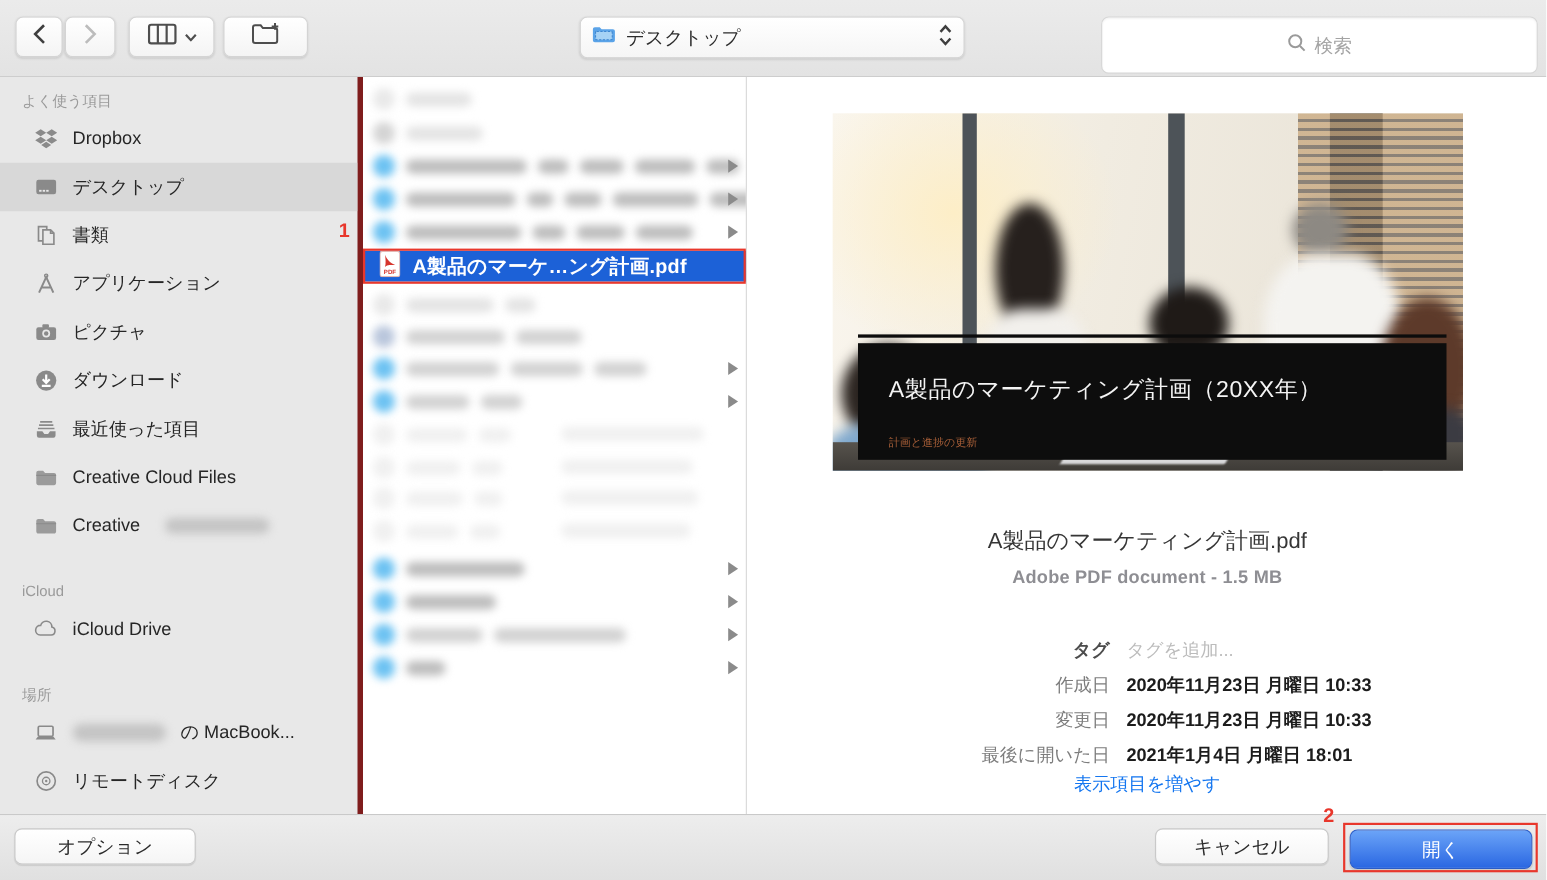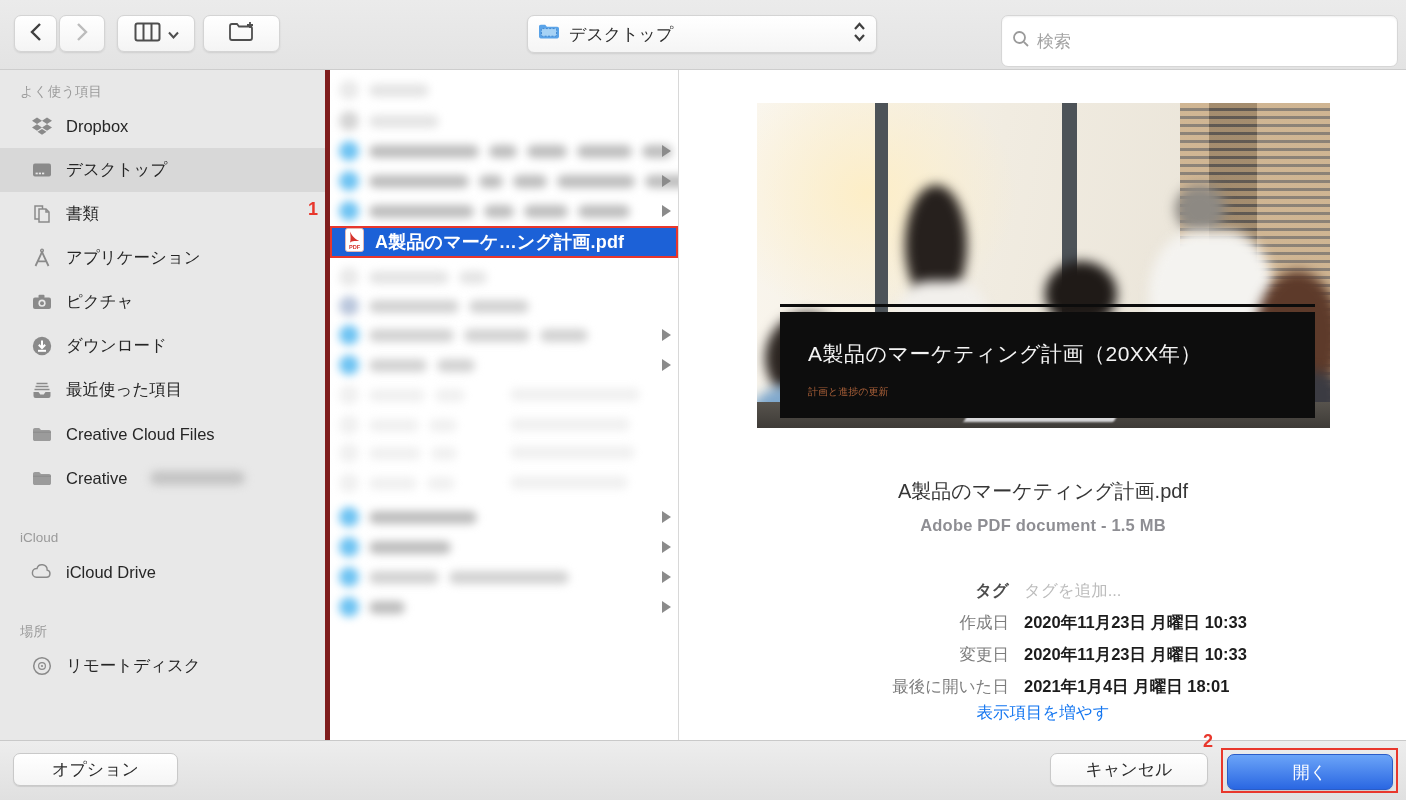--- a/index.html
+++ b/index.html
@@ -4,21 +4,21 @@
 <style>
   html,body{margin:0;padding:0;background:#fff;}
   body{font-family:"Liberation Sans","DejaVu Sans",sans-serif;-webkit-font-smoothing:antialiased;}
   .window{position:relative;width:1406px;height:800px;background:#fff;overflow:hidden;}
 
   
   .toolbar{position:absolute;left:0;top:0;width:1406px;height:70px;background:linear-gradient(#ebebeb,#e3e3e3);border-bottom:1px solid #cdcdcd;box-sizing:border-box;}
   .tb-btn{position:absolute;top:15px;height:37px;background:linear-gradient(#ffffff,#f4f4f4);border:1px solid #d4d4d4;border-radius:7px;box-shadow:0 1px 2px rgba(0,0,0,.10);display:flex;align-items:center;justify-content:center;box-sizing:border-box;}
   .loc-dropdown{position:absolute;left:527px;top:15px;width:350px;height:38px;background:linear-gradient(#ffffff,#f5f5f5);border:1px solid #d4d4d4;border-radius:7px;box-shadow:0 1px 2px rgba(0,0,0,.10);display:flex;align-items:center;padding:0 10px;box-sizing:border-box;font-size:17px;color:#2b2b2b;gap:9px;}
   .loc-dropdown .grow{flex:1;}
-  .search-field{position:absolute;left:1001px;top:15px;width:397px;height:52px;background:#fff;border:1px solid #d6d6d6;border-radius:7px;box-shadow:inset 0 1px 2px rgba(0,0,0,.06);display:flex;align-items:center;padding:0 10px;box-sizing:border-box;gap:7px;}
+  .search-field{position:absolute;left:1001px;top:15px;width:397px;height:52px;background:#fff;border:1px solid #d6d6d6;border-radius:7px;box-shadow:inset 0 1px 2px rgba(0,0,0,.06);display:flex;align-items:center;padding:0 10px;box-sizing:border-box;gap:7px;justify-content:center;}
   .search-field .ph{color:#a3a3a3;font-size:17px;}
 
   
   .sidebar{position:absolute;left:0;top:70px;width:330px;height:670px;background:#e8e8e8;border-right:5px solid #7f1d1d;box-sizing:border-box;padding-top:10px;overflow:hidden;}
   .sb-header{height:24px;line-height:24px;padding-left:20px;font-size:13.5px;color:#9a9a9a;}
   .sb-header.gap{margin-top:26px;}
   .sb-item{height:44px;display:flex;align-items:center;gap:13px;padding-left:30px;font-size:16.5px;color:#262626;cursor:default;}
   .sb-item.selected{background:#d8d8d8;}
   .sb-item .ic{width:23px;height:23px;flex:0 0 auto;display:flex;align-items:center;justify-content:center;}
   .blurpill{background:#c4c4c4;border-radius:8px;filter:blur(4px);display:inline-block;}
@@ -47,21 +47,21 @@
   .photo{position:absolute;left:77px;top:33px;width:573px;height:325px;background:linear-gradient(100deg,#faf6ee 0%,#f1ece1 40%,#e6e0d4 100%);overflow:hidden;}
   .photo .glow{position:absolute;left:-40px;top:-40px;width:300px;height:260px;background:radial-gradient(closest-side,#fdeec7,rgba(253,238,199,0));}
   .photo .mull{position:absolute;top:0;background:#4d5358;}
   .photo .blinds{position:absolute;right:0;top:0;width:150px;height:300px;background:repeating-linear-gradient(#c7a67c 0 5px,#6d6257 5px 8px);opacity:.75;}
   .photo .blob{position:absolute;filter:blur(6px);border-radius:50%;}
   .photo .table{position:absolute;left:0;bottom:0;width:100%;height:26px;background:linear-gradient(#57534d,#3e3b37);}
   .photo .laptop{position:absolute;bottom:6px;left:210px;width:150px;height:12px;background:#d8d8da;transform:skewX(-30deg);filter:blur(1px);}
   .banner-line{position:absolute;left:23px;top:201px;width:535px;height:3px;background:#0c0c0c;}
   .banner{position:absolute;left:23px;top:209px;width:535px;height:106px;background:#0d0d0d;box-sizing:border-box;padding:28px 0 0 28px;}
   .banner .t{color:#f4f4f4;font-size:21px;letter-spacing:.5px;white-space:nowrap;}
-  .banner .s{color:#a85f38;font-size:10px;margin-top:17px;}
+  .banner .s{color:#a85f38;font-size:10px;margin-top:27px;}
   .fname{position:absolute;left:0;top:408px;width:100%;text-align:center;font-size:20px;color:#363636;}
   .fkind{position:absolute;left:0;top:446px;width:100%;text-align:center;font-size:16.5px;color:#8e8e93;font-weight:bold;letter-spacing:.2px;}
   .infogrid{position:absolute;left:0;top:505px;width:100%;padding-left:12px;}
   .inforow{display:flex;height:32px;align-items:center;font-size:16.5px;}
   .inforow .lab{width:317px;text-align:right;color:#7d7d7d;flex:0 0 auto;}
   .inforow .lab.strong{color:#4c4c4c;font-weight:bold;}
   .inforow .val{margin-left:15px;color:#1c1c1c;font-weight:bold;white-space:nowrap;}
   .inforow .val.placeholder{color:#bcbcbc;font-weight:normal;}
   .morelink{position:absolute;left:0;top:632px;width:100%;text-align:center;font-size:16.5px;color:#1476f0;cursor:pointer;}
 
@@ -218,20 +218,30 @@
       <div class="sb-header gap">iCloud</div>
       <div class="sb-item">
         <span class="ic">
           <svg width="24" height="22" viewBox="0 0 24 22">
             <path d="M6.8 16.5h10.4a3.8 3.8 0 0 0 .7-7.5A5.4 5.4 0 0 0 7.3 7.4a4.1 4.1 0 0 0-.5 9.1z" fill="none" stroke="#8a8a8a" stroke-width="1.5"></path>
           </svg>
         </span>
         <span>iCloud Drive</span>
       </div>
       <div class="sb-header gap">場所</div>
+      <div class="sb-item">
+        <span class="ic">
+          <svg width="24" height="22" viewBox="0 0 24 22">
+            <rect x="5" y="5" width="14" height="9.5" rx="1.2" fill="none" stroke="#8a8a8a" stroke-width="1.6"></rect>
+            <path d="M2.5 17.5h19L19.5 15h-15z" fill="#8a8a8a"></path>
+          </svg>
+        </span>
+        <span class="blurpill" style="width: 85px; height: 16px;"></span>
+        <span>の MacBook...</span>
+      </div>
       <div class="sb-item">
         <span class="ic">
           <svg width="22" height="22" viewBox="0 0 22 22">
             <circle cx="11" cy="11" r="8.3" fill="none" stroke="#8a8a8a" stroke-width="1.5"></circle>
             <circle cx="11" cy="11" r="3.4" fill="none" stroke="#8a8a8a" stroke-width="1.2"></circle>
             <circle cx="11" cy="11" r="1.1" fill="#8a8a8a"></circle>
           </svg>
         </span>
         <span>リモートディスク</span>
       </div>

